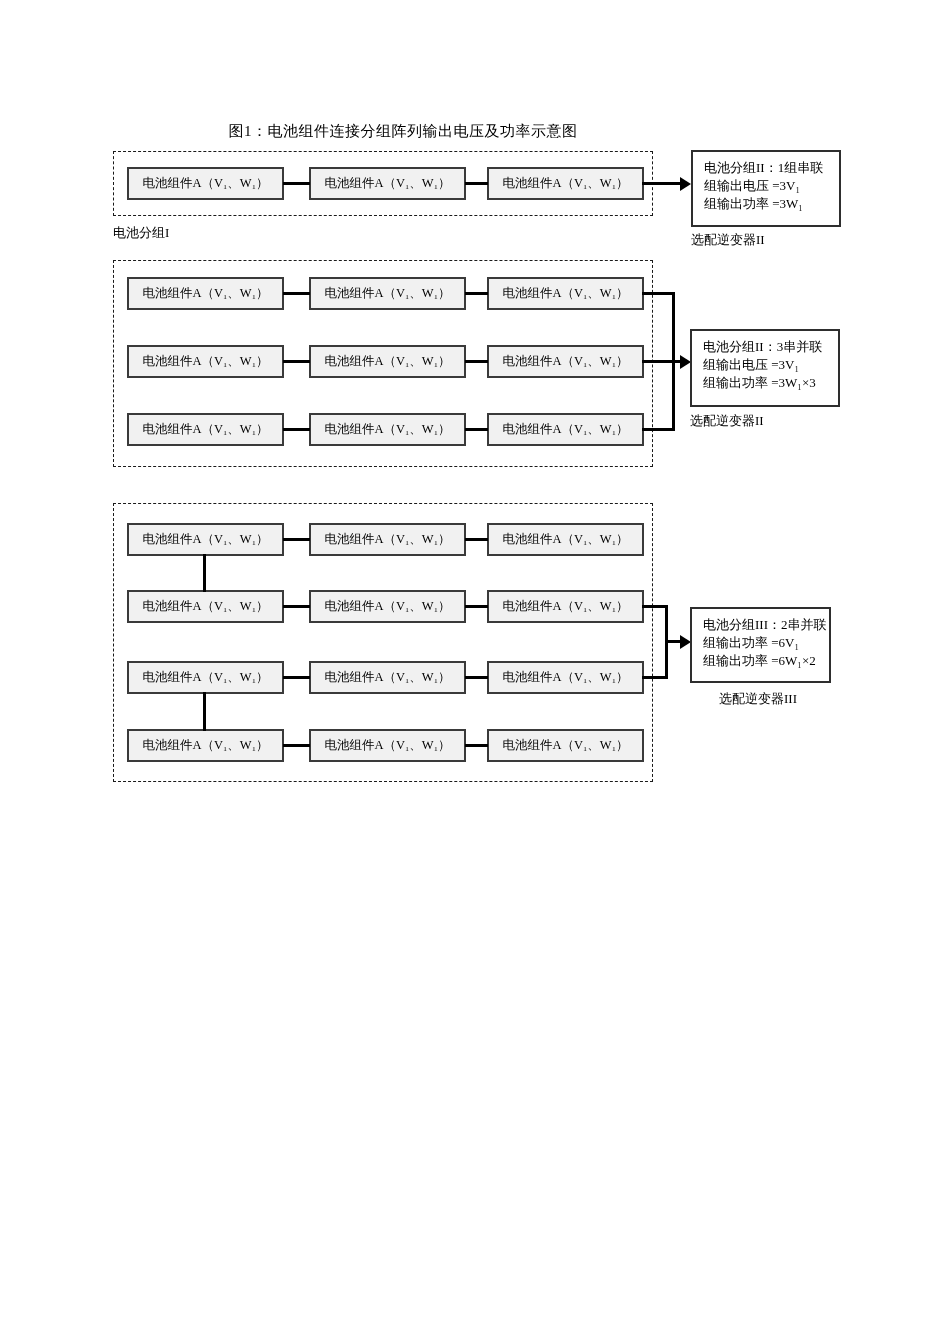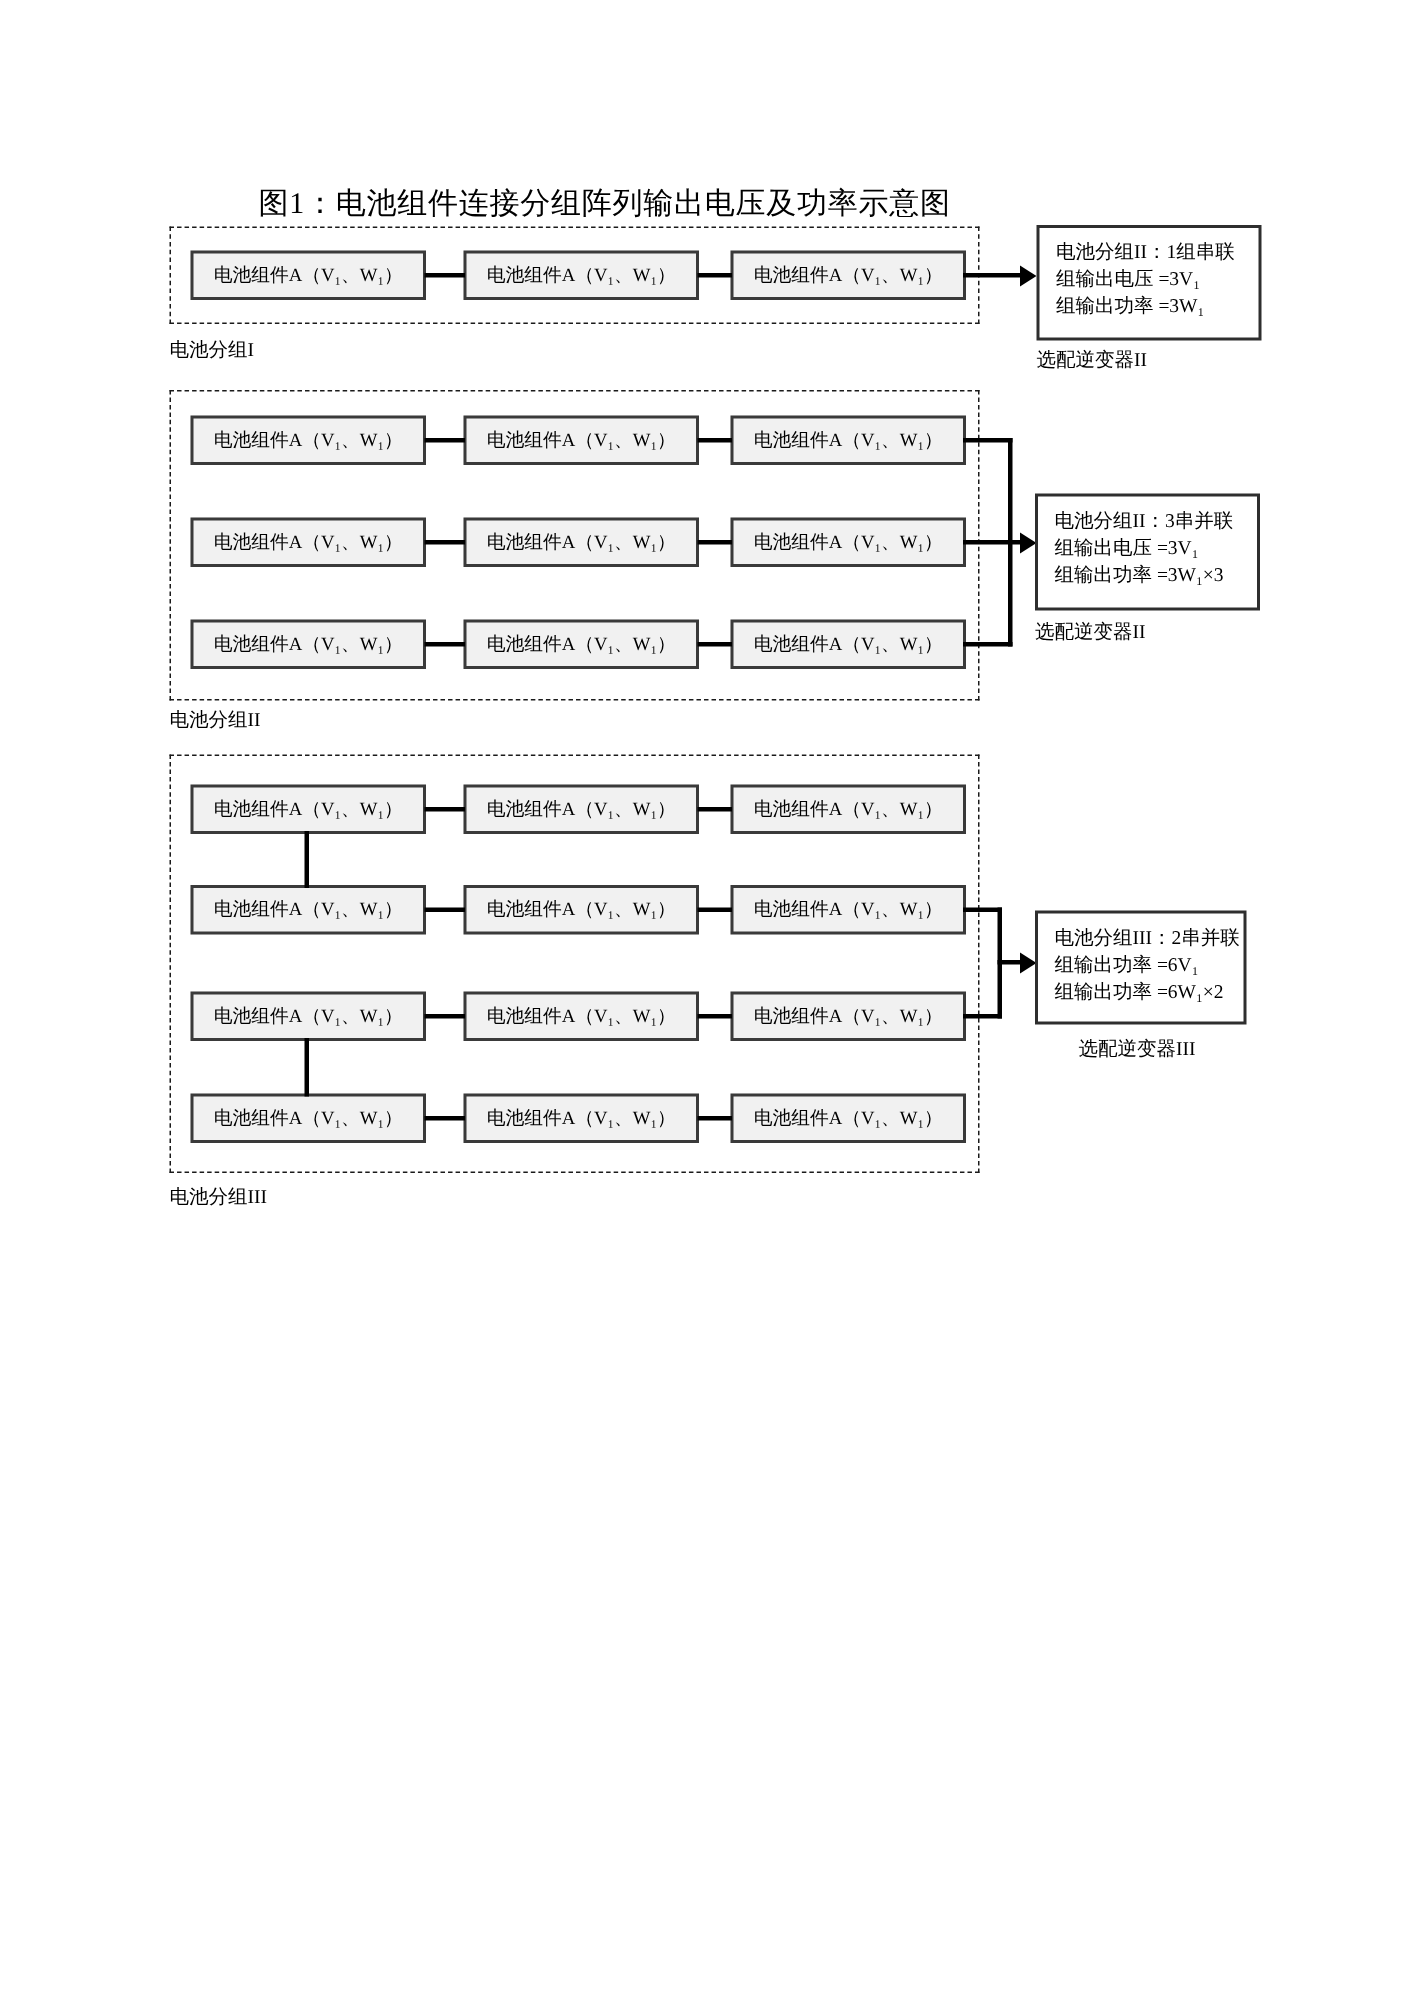--- a/index.html
+++ b/index.html
@@ -8,21 +8,21 @@
     width:950px;height:1344px;
     background:#ffffff;
     font-family:"Liberation Serif","DejaVu Serif",serif;
     color:#000;
     overflow:hidden;
   }
   .title{
     position:absolute;
     left:113px;top:122px;width:580px;
     text-align:center;
-    font-size:20px;
+    font-size:15px;
     letter-spacing:0.5px;
     white-space:nowrap;
   }
   .group-boundary{
     position:absolute;
     border:1px dashed #1a1a1a;
     box-sizing:border-box;
   }
   .module{
     position:absolute;
@@ -105,21 +105,20 @@
   <div class="hline" style="left:465px;top:360px;width:23px"></div>
   <div class="hline" style="left:283px;top:428px;width:27px"></div>
   <div class="hline" style="left:465px;top:428px;width:23px"></div>
 
   <div class="hline" style="left:642px;top:292px;width:33px"></div>
   <div class="hline" style="left:642px;top:360px;width:40px"></div>
   <div class="hline" style="left:642px;top:428px;width:33px"></div>
   <div class="vline" style="left:672px;top:292px;height:139px"></div>
   <div class="arrowhead" style="left:680px;top:355px"></div>
 
-  <div class="caption" style="left:113px;top:471px;width:540px">电池分组II</div>
 
   <div class="spec-box" style="left:690px;top:329px;width:150px;height:78px">
     <div class="spec-line">电池分组II：3串并联</div>
     <div class="spec-line">组输出电压 =3V₁</div>
     <div class="spec-line">组输出功率 =3W₁×3</div>
   </div>
   <div class="caption" style="left:690px;top:412px;width:150px">选配逆变器II</div>
 
   <div class="group-boundary" style="left:113px;top:503px;width:540px;height:279px"></div>
 
@@ -147,21 +146,20 @@
 
   <div class="vline" style="left:203px;top:554px;height:38px"></div>
   <div class="vline" style="left:203px;top:692px;height:39px"></div>
 
   <div class="hline" style="left:642px;top:605px;width:26px"></div>
   <div class="hline" style="left:642px;top:676px;width:26px"></div>
   <div class="vline" style="left:665px;top:605px;height:74px"></div>
   <div class="hline" style="left:665px;top:640px;width:17px"></div>
   <div class="arrowhead" style="left:680px;top:635px"></div>
 
-  <div class="caption" style="left:113px;top:789px;width:540px">电池分组III</div>
 
   <div class="spec-box" style="left:690px;top:607px;width:141px;height:76px">
     <div class="spec-line">电池分组III：2串并联</div>
     <div class="spec-line">组输出功率 =6V₁</div>
     <div class="spec-line">组输出功率 =6W₁×2</div>
   </div>
   <div class="caption" style="left:719px;top:690px;width:149px">选配逆变器III</div>
 
 </div>
 

